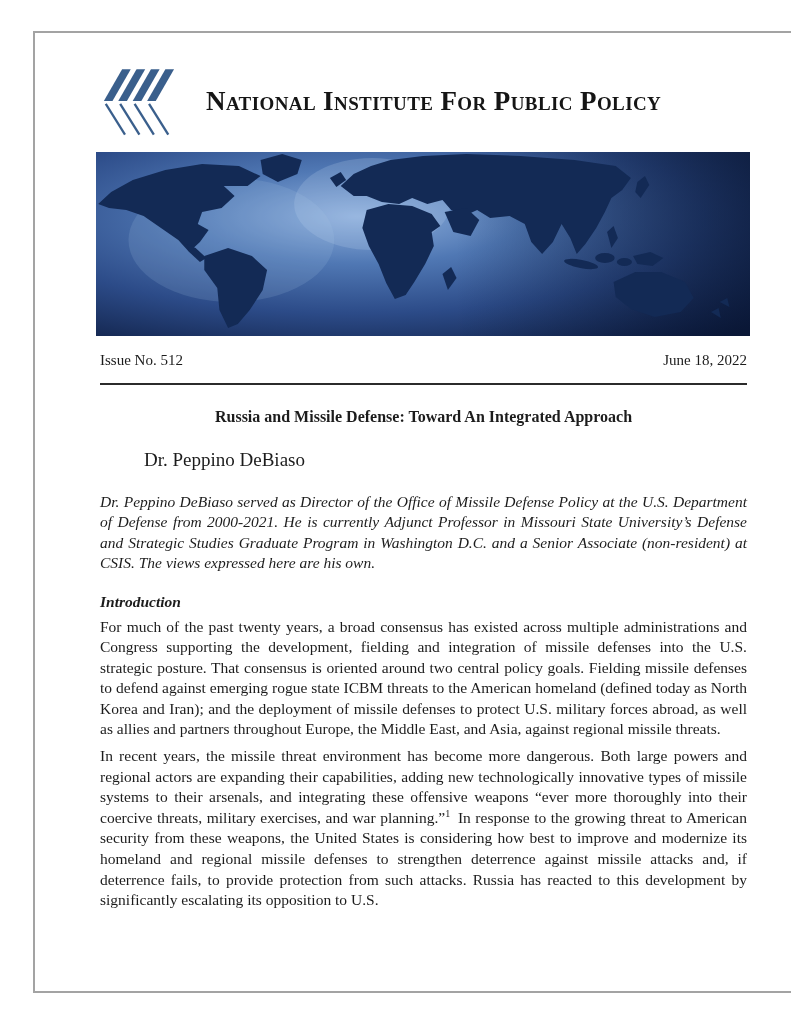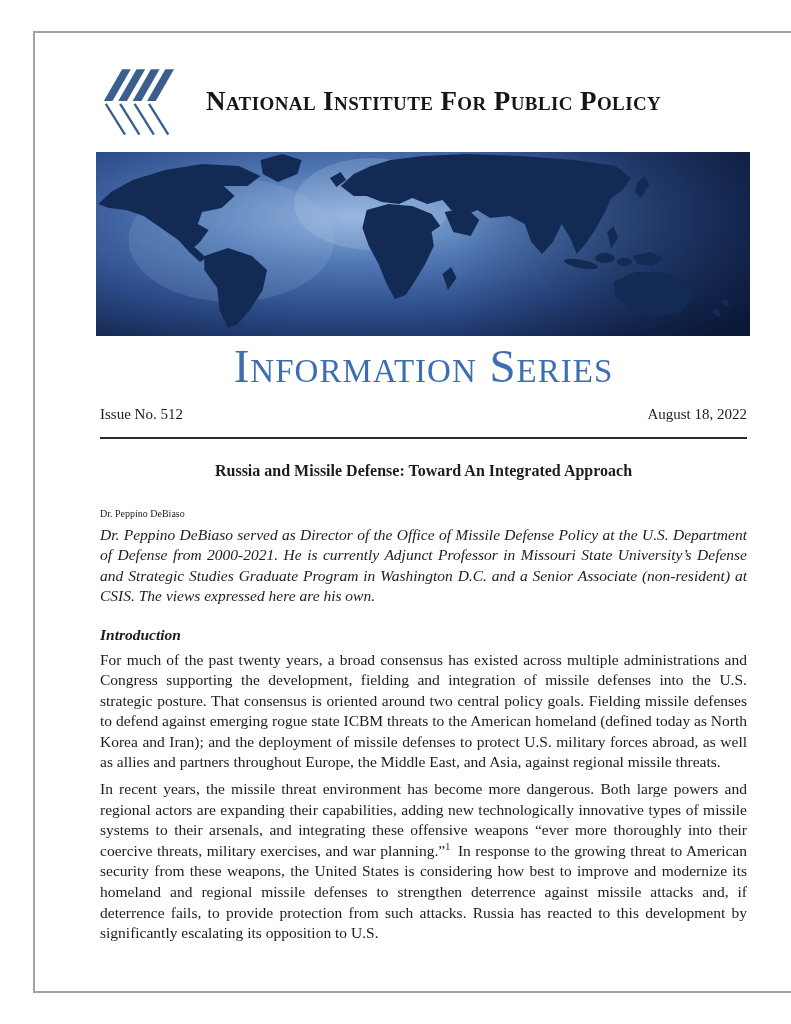--- a/index.html
+++ b/index.html
@@ -36,22 +36,22 @@
   .series-title{
     margin-top:7px;text-align:center;
     font-variant:small-caps;font-size:47px;line-height:1.0;
     color:var(--accent-blue);letter-spacing:1px;
   }
   
   .issue-row{margin-top:16px;display:flex;justify-content:space-between;font-size:15px;}
   .rule{margin-top:14px;border-top:2px solid #2b2b2b;height:0;}
   
   .article-title{margin-top:23px;font-weight:bold;font-size:16px;text-align:center;}
-  .author-name{margin-top:24px;font-size:10px;line-height:20.5px;}
-  .author-bio{font-style:italic;font-size:15.5px;line-height:20.5px;text-align:justify;}
+  .author-name{margin-top:24px;font-size:19px;line-height:20.5px;margin-left:44px;}
+  .author-bio{font-style:italic;font-size:15.5px;line-height:20.5px;text-align:justify;margin-top:21px;}
   .section-heading{margin-top:19px;font-weight:bold;font-size:15.5px;font-style:italic;}
   p.body{margin-top:6px;font-size:15.5px;line-height:20.6px;text-align:justify;}
   sup.fn{font-size:10px;line-height:0;vertical-align:super;}
 </style>
 </head>
 <body>
 
 <div class="sheet">
 
   <div class="header-row">
@@ -106,25 +106,24 @@
         <path d="M496,104 L512,100 L524,106 L514,114 L500,112 Z"></path>
         <path d="M478,130 L498,120 L522,120 L544,130 L552,146 L540,160 L516,165 L494,157 L480,145 Z"></path>
         <path d="M500,30 L507,24 L511,33 L503,46 L498,40 Z"></path>
         <path d="M472,80 L478,74 L482,86 L476,96 Z"></path>
         <path d="M576,150 L583,146 L585,155 Z"></path>
         <path d="M568,160 L575,156 L577,166 Z"></path>
       </g>
     </svg>
   </div>
 
-  <div class="series-title">Information Series</div>
 
   <div class="issue-row">
     <span>Issue No. 512</span>
-    <span>August 18, 2022</span>
+    <span>June 18, 2022</span>
   </div>
 
   <div class="rule"></div>
 
   <div class="article-title">Russia and Missile Defense: Toward An Integrated Approach</div>
 
   <div class="author-name">Dr. Peppino DeBiaso</div>
   <div class="author-bio">Dr. Peppino DeBiaso served as Director of the Office of Missile Defense Policy at the U.S. Department of Defense from 2000-2021. He is currently Adjunct Professor in Missouri State University’s Defense and Strategic Studies Graduate Program in Washington D.C. and a Senior Associate (non-resident) at CSIS. The views expressed here are his own.</div>
 
   <div class="section-heading">Introduction</div>

